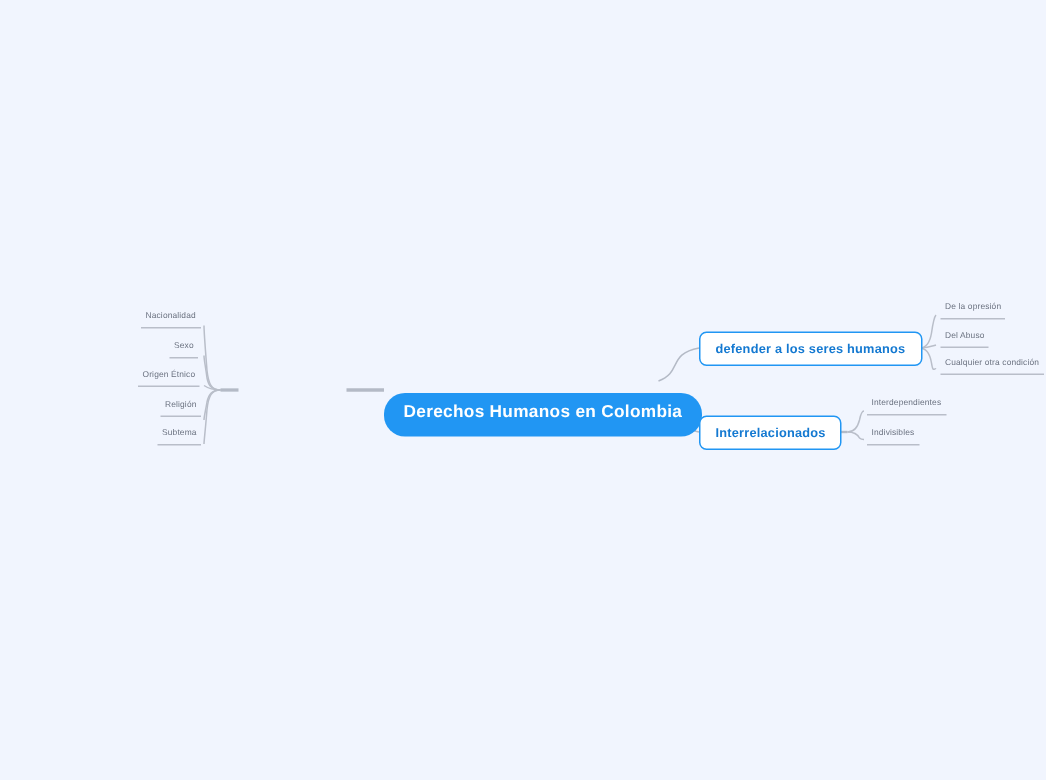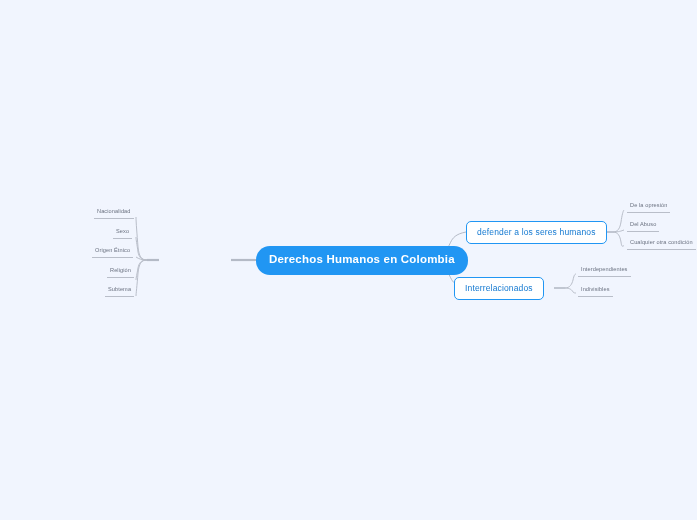--- a/index.html
+++ b/index.html
@@ -37,26 +37,27 @@
   
   .root-node {
     background: #2196f3;
     color: #ffffff;
     font-weight: bold;
     font-size: 11.5px;
     letter-spacing: 0.2px;
     border-radius: 14px;
     padding: 8px 13px 9px 13px;
     line-height: 1;
+    margin-top: 16px;
   }
   
   .branch-node {
     background: #ffffff;
     color: #1479d1;
-    font-weight: normal;
+    font-weight: bold;
     font-size: 8.5px;
     letter-spacing: 0.15px;
     border: 1.4px solid #2196f3;
     border-radius: 5px;
     padding: 6px 10px 6px 10px;
     line-height: 1;
   }
   
   .leaf-node {
     color: #6b7280;
@@ -108,18 +109,18 @@
   <div class="node leaf-node" style="left:92px; top:248px;">Origen Étnico</div>
   <div class="node leaf-node" style="left:107px; top:268px;">Religión</div>
   <div class="node leaf-node" style="left:105px; top:287px;">Subtema</div>
 
   <div class="node branch-node" style="left:466px; top:221px;">defender a los seres humanos</div>
 
   <div class="node leaf-node" style="left:627px; top:203px;">De la opresión</div>
   <div class="node leaf-node" style="left:627px; top:222px;">Del Abuso</div>
   <div class="node leaf-node" style="left:627px; top:240px;">Cualquier otra condición</div>
 
-  <div class="node branch-node" style="left:454px; top:277px;">Interrelacionados</div>
+  <div class="node branch-node" style="left:466px; top:277px;">Interrelacionados</div>
 
   <div class="node leaf-node" style="left:578px; top:267px;">Interdependientes</div>
   <div class="node leaf-node" style="left:578px; top:287px;">Indivisibles</div>
 
 </div>
 
 </body></html>

